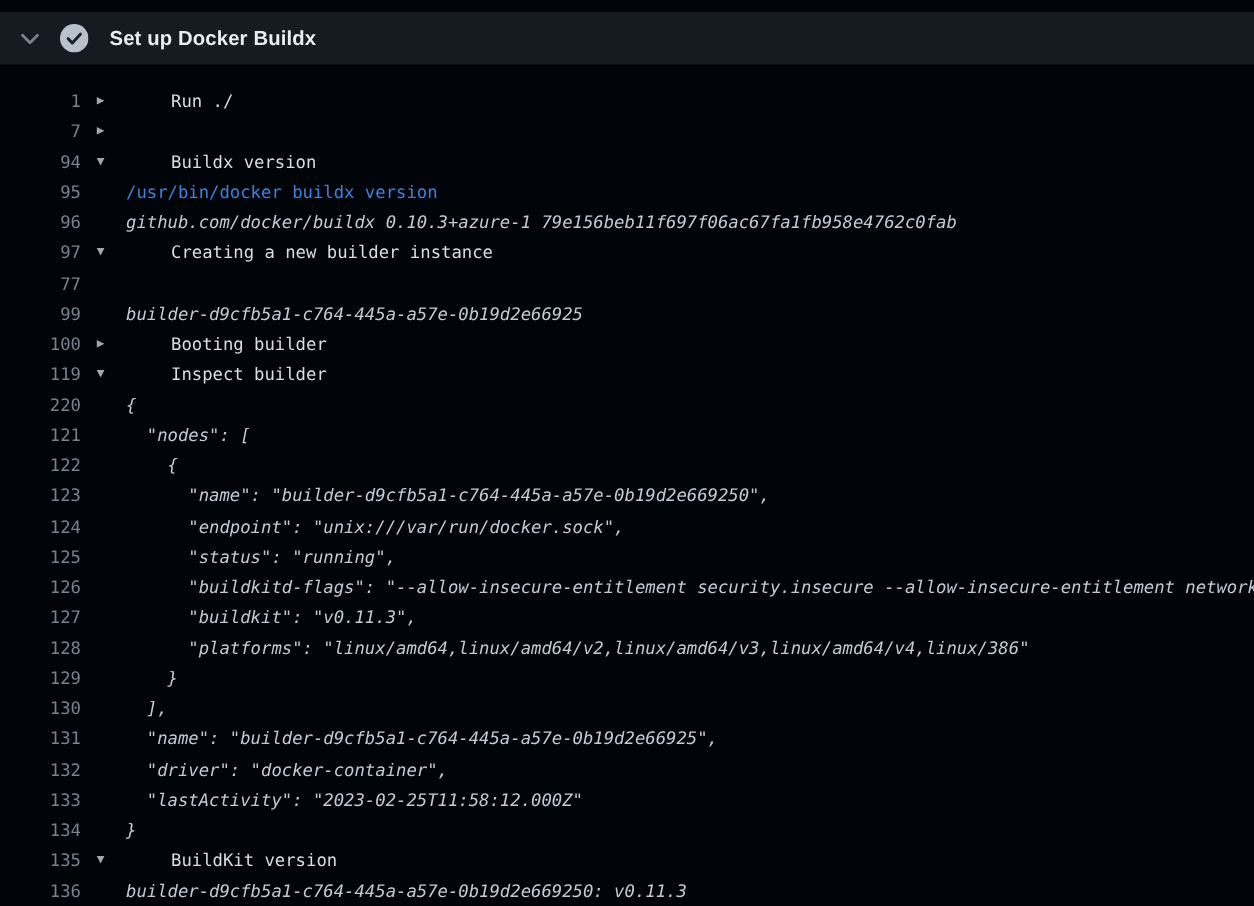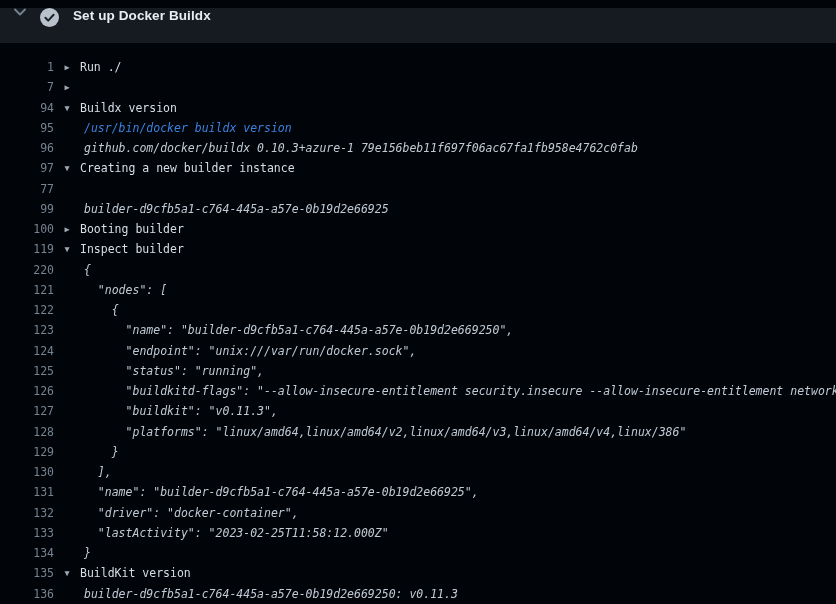--- a/index.html
+++ b/index.html
@@ -18,21 +18,21 @@
   * { margin:0; padding:0; box-sizing:border-box; }
   html,body { width:836px; height:604px; overflow:hidden; }
   body {
     background: var(--bg);
     font-family: "Liberation Sans", sans-serif;
     position: relative;
   }
   .step-header {
     position:absolute; top:8px; left:0; right:0; height:35px;
     background: var(--header-bg);
-    display:flex; align-items:flex-start;
+    display:flex; align-items:center;
     padding-left:14px;
     cursor:pointer;
   }
   .chev { width:12px; height:8px; flex:0 0 auto; }
   .status-circle { margin-left:14px; flex:0 0 auto; }
   .step-title {
     margin-left:14px;
     color: var(--header-text);
     font-size:13.5px; font-weight:600;
     letter-spacing:.1px;
@@ -56,23 +56,23 @@
     cursor:pointer;
   }
   .caret {
     flex:0 0 26px;
     text-align:center;
     color:var(--caret-color);
     font-size:8.5px;
     line-height:20.26px;
   }
   .txt { flex:1 1 auto; overflow:hidden; }
-  .row.group .txt { color:var(--title-color); cursor:pointer; }
+  .row.group .txt { color:var(--title-color); cursor:pointer;margin-left:34px; }
   .row.group { cursor:pointer; }
-  .row.command .txt { color:var(--cmd-color); padding-left:4px;font-style:italic; }
+  .row.command .txt { color:var(--cmd-color); padding-left:4px; }
   .row.output  .txt { color:var(--out-color); padding-left:4px;font-style:italic; }
 </style>
 </head>
 <body>
 
 <div class="step-header">
   <svg class="chev" viewBox="0 0 12 8" aria-hidden="true">
     <path d="M1 1.5 L6 6.5 L11 1.5" fill="none" stroke="var(--chevron)" stroke-width="1.8" stroke-linecap="round" stroke-linejoin="round"></path>
   </svg>
   <svg class="status-circle" width="19" height="19" viewBox="0 0 19 19" aria-hidden="true">

